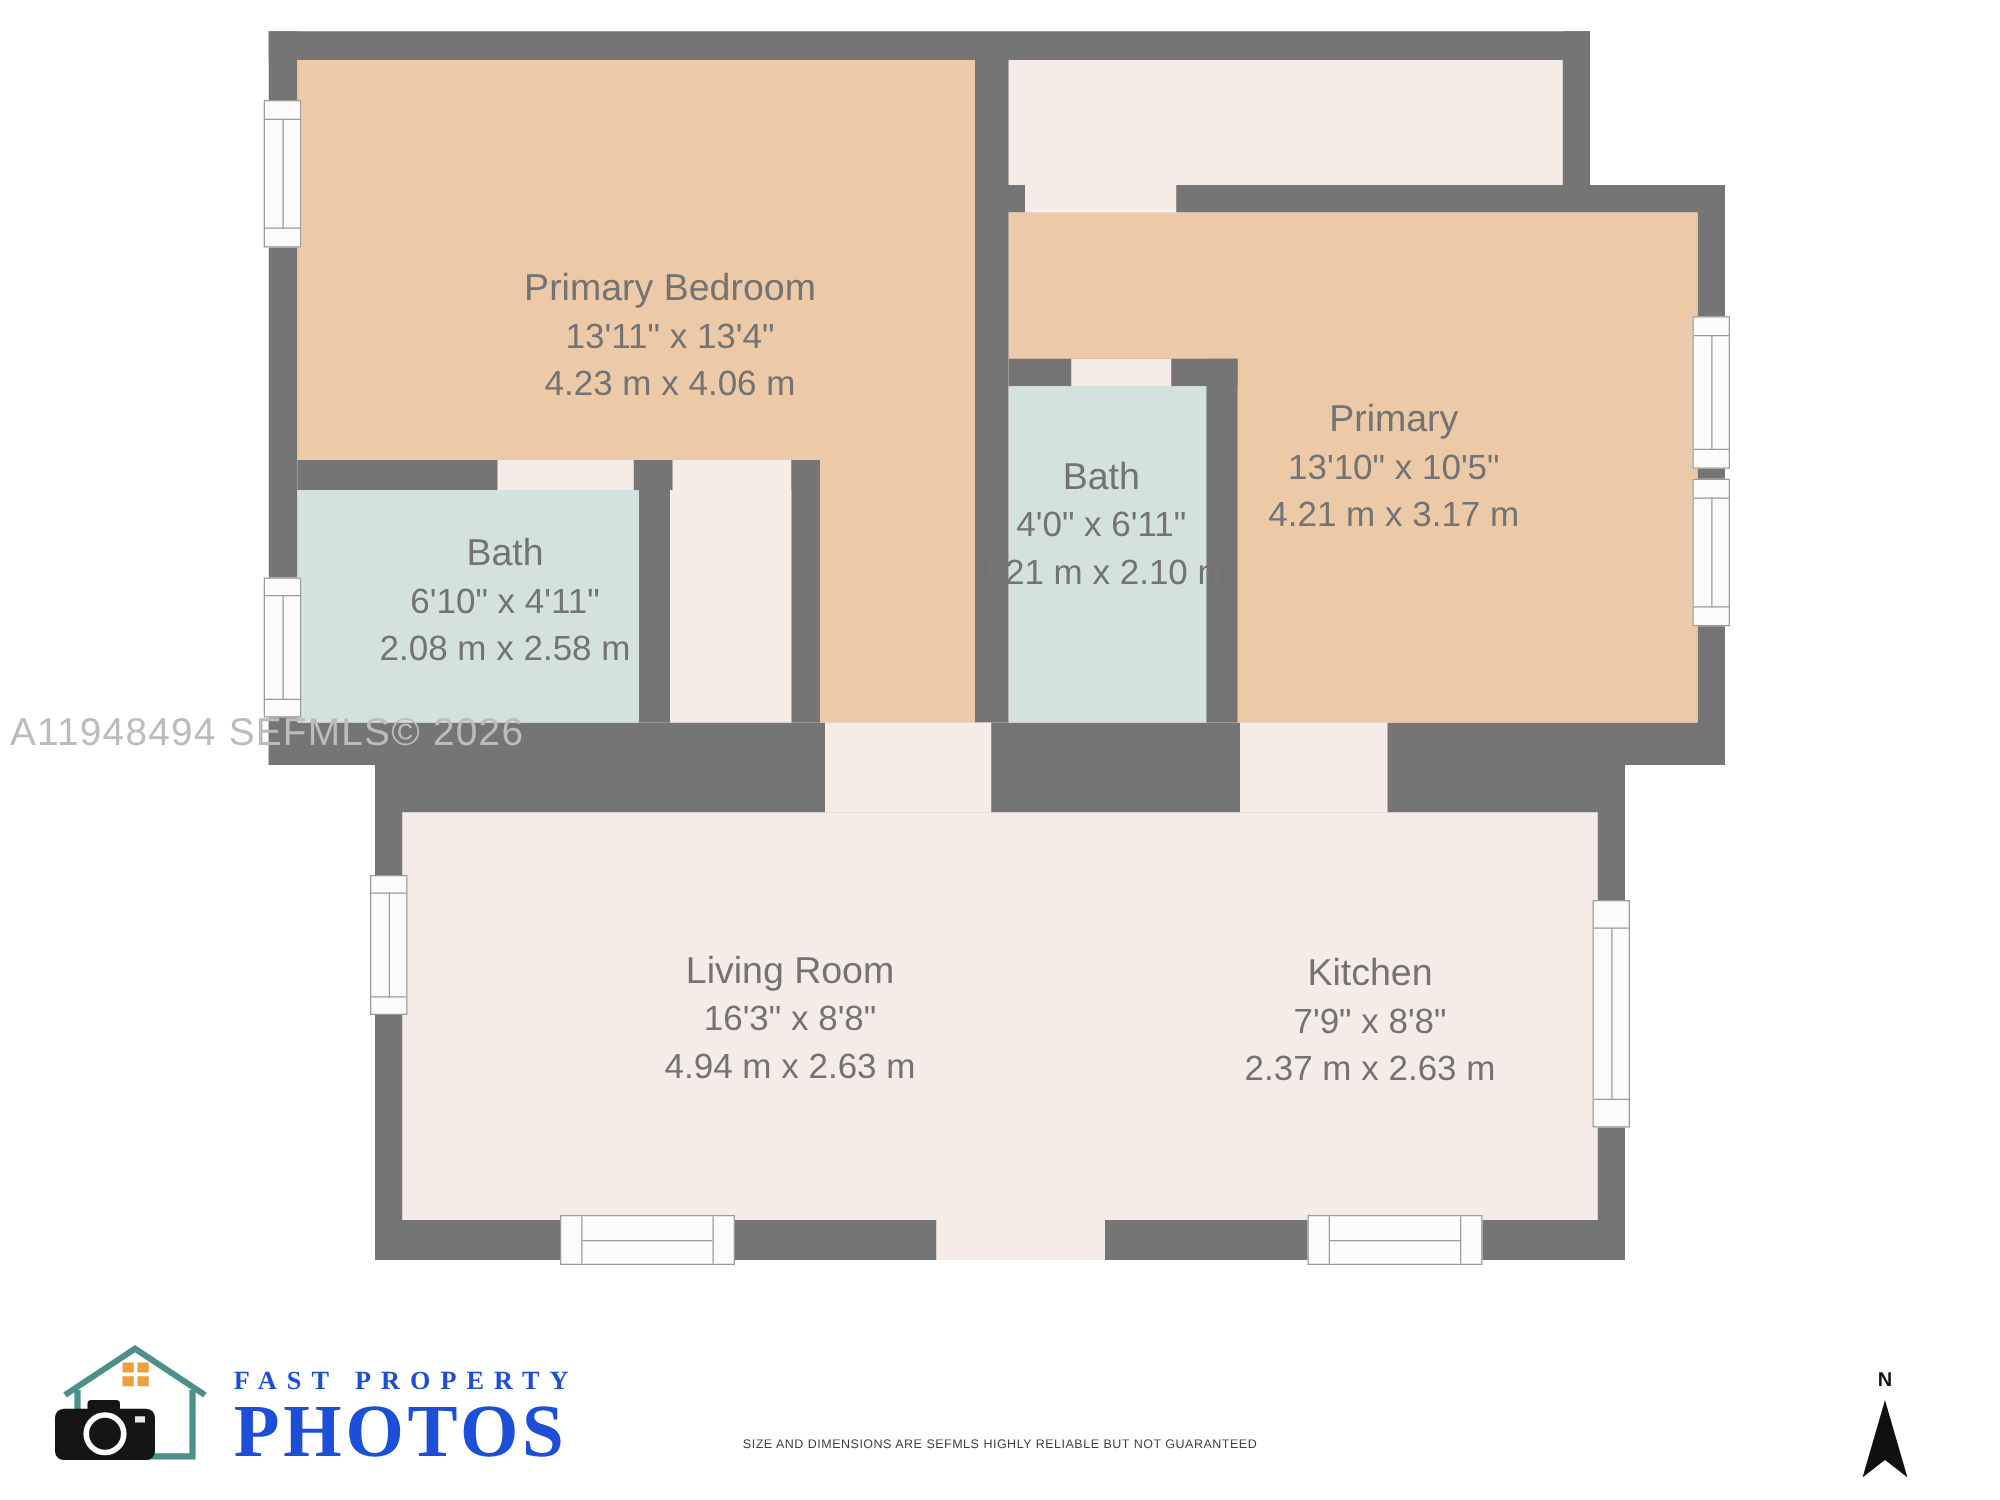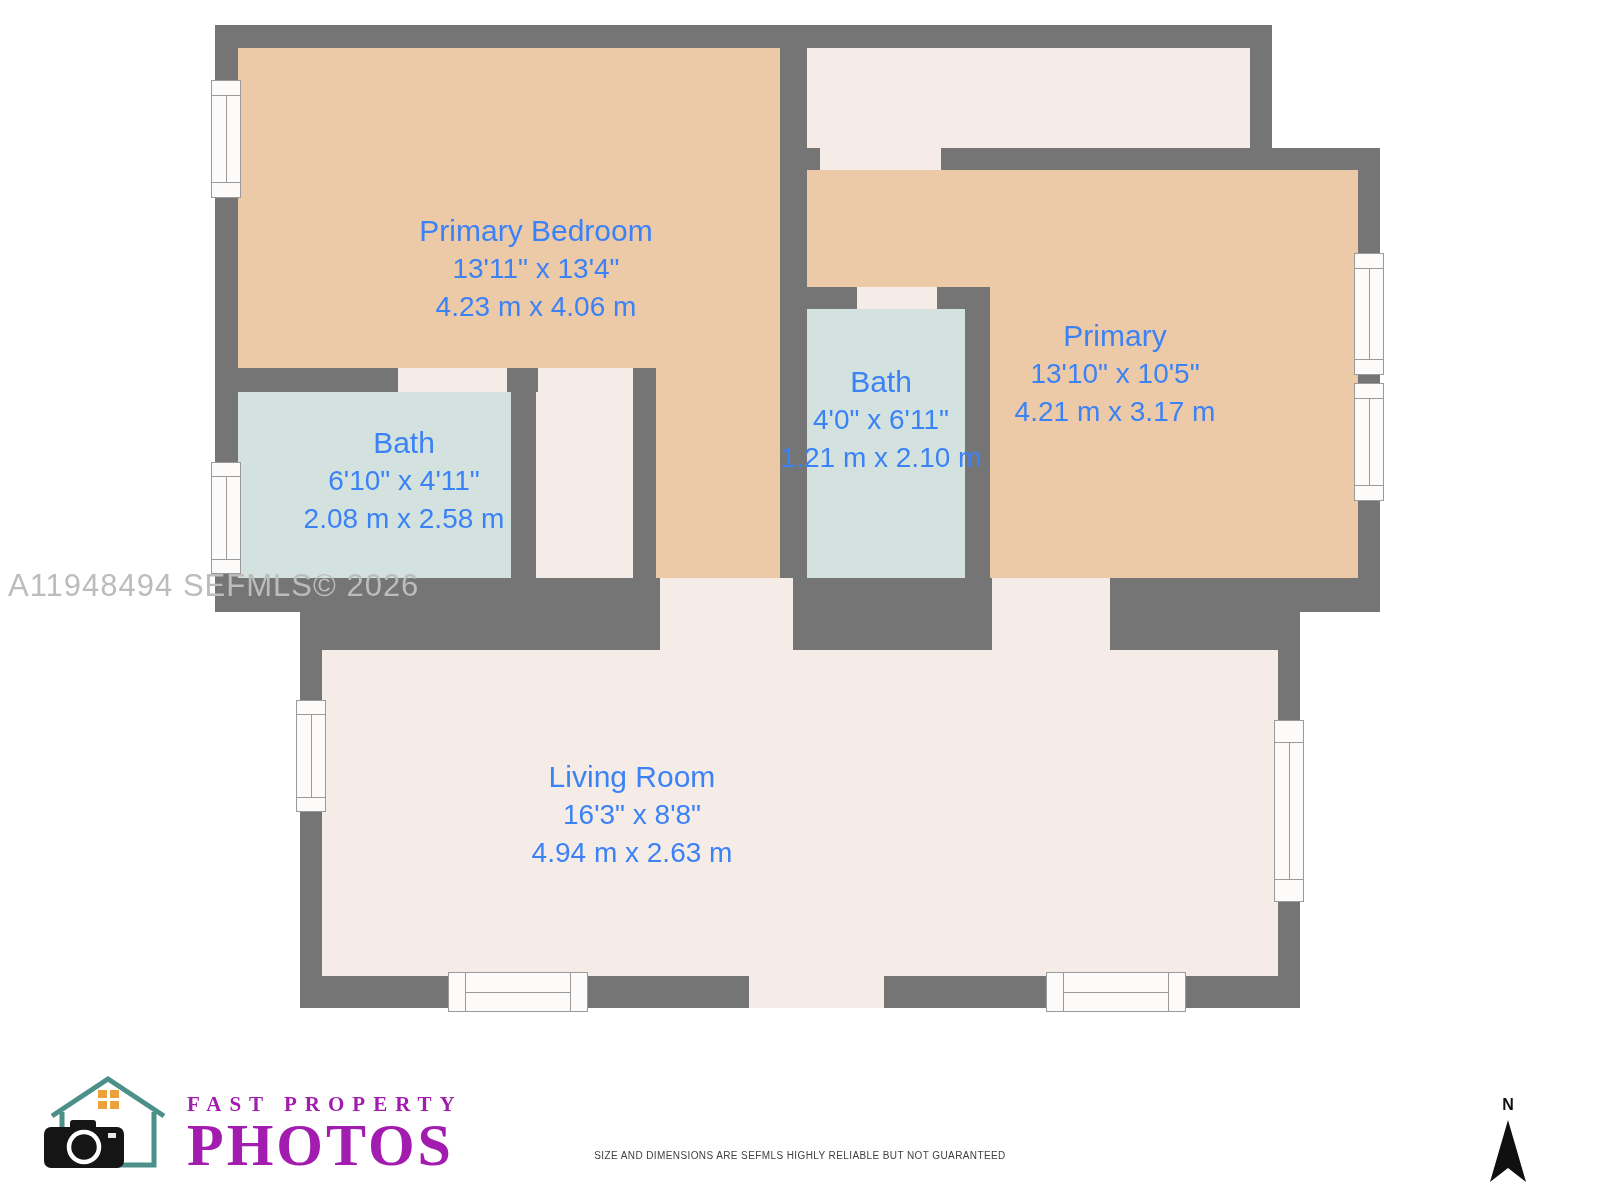--- a/index.html
+++ b/index.html
@@ -12,27 +12,27 @@
   .fill-bath{background:#d4e2df;}
   .door{position:absolute;background:#f6ece7;}
   .window{position:absolute;background:#fdfbf9;border:1px solid #9a9a9a;box-sizing:border-box;}
   .window-v{background-image:linear-gradient(#9a9a9a,#9a9a9a),linear-gradient(#9a9a9a,#9a9a9a);
             background-size:100% 1px;background-position:0 12%,0 88%;background-repeat:no-repeat;}
   .window-v::before{content:"";position:absolute;left:50%;top:12%;bottom:12%;width:1px;background:#9a9a9a;}
   .window-h{background-image:linear-gradient(#9a9a9a,#9a9a9a),linear-gradient(#9a9a9a,#9a9a9a);
             background-size:1px 100%;background-position:12% 0,88% 0;background-repeat:no-repeat;}
   .window-h::before{content:"";position:absolute;top:50%;left:12%;right:12%;height:1px;background:#9a9a9a;}
   .label{position:absolute;transform:translateX(-50%);text-align:center;white-space:nowrap;
-         color:#3b82f6;z-index:50;line-height:38px;}
+         color:#737373;z-index:50;line-height:38px;}
   .rname{font-size:30px;}
   .rdim{font-size:28px;}
   .watermark{position:absolute;left:8px;top:568px;font-size:31px;color:#bcbcbc;letter-spacing:1px;
              z-index:60;}
   .logo{position:absolute;left:42px;top:1070px;display:flex;align-items:flex-start;z-index:40;}
-  .logo-text{margin-left:10px;color:#a21caf;}
+  .logo-text{margin-left:10px;color:#1d4ed8;}
   .logo-line1{font-family:"Liberation Serif", serif;font-weight:bold;font-size:21px;letter-spacing:8px;
               margin-top:22px;}
   .logo-line2{font-family:"Liberation Serif", serif;font-size:60px;letter-spacing:3px;line-height:56px;font-weight:bold;}
   .compass{position:absolute;left:1478px;top:1096px;width:60px;text-align:center;z-index:40;}
   .compass-n{font-size:16px;color:#101010;margin-bottom:2px;font-weight:bold;}
   .disclaimer{position:absolute;left:0;right:0;top:1150px;text-align:center;font-size:10px;
               letter-spacing:.4px;color:#3f3f3f;font-weight:500;z-index:40;}
 </style>
 </head>
 <body>
@@ -106,20 +106,25 @@
     <div class="rdim">13'10" x 10'5"</div>
     <div class="rdim">4.21 m x 3.17 m</div>
   </div>
 
   <div class="label" style="left:632px;top:758px">
     <div class="rname">Living Room</div>
     <div class="rdim">16'3" x 8'8"</div>
     <div class="rdim">4.94 m x 2.63 m</div>
   </div>
 
+  <div class="label" style="left:1096px;top:760px">
+    <div class="rname">Kitchen</div>
+    <div class="rdim">7'9" x 8'8"</div>
+    <div class="rdim">2.37 m x 2.63 m</div>
+  </div>
 
   <div class="watermark">A11948494  SEFMLS© 2026</div>
 
   <div class="logo">
     <span>
       <svg width="135" height="100" viewBox="0 0 135 100">
         <path d="M10 46 L66 9 L122 46" fill="none" stroke="#4b9089" stroke-width="5"></path>
         <path d="M20 42 L20 95 L112 95 L112 42" fill="none" stroke="#4b9089" stroke-width="5"></path>
         <g fill="#eda13c">
           <rect x="56" y="20" width="9" height="8"></rect>

